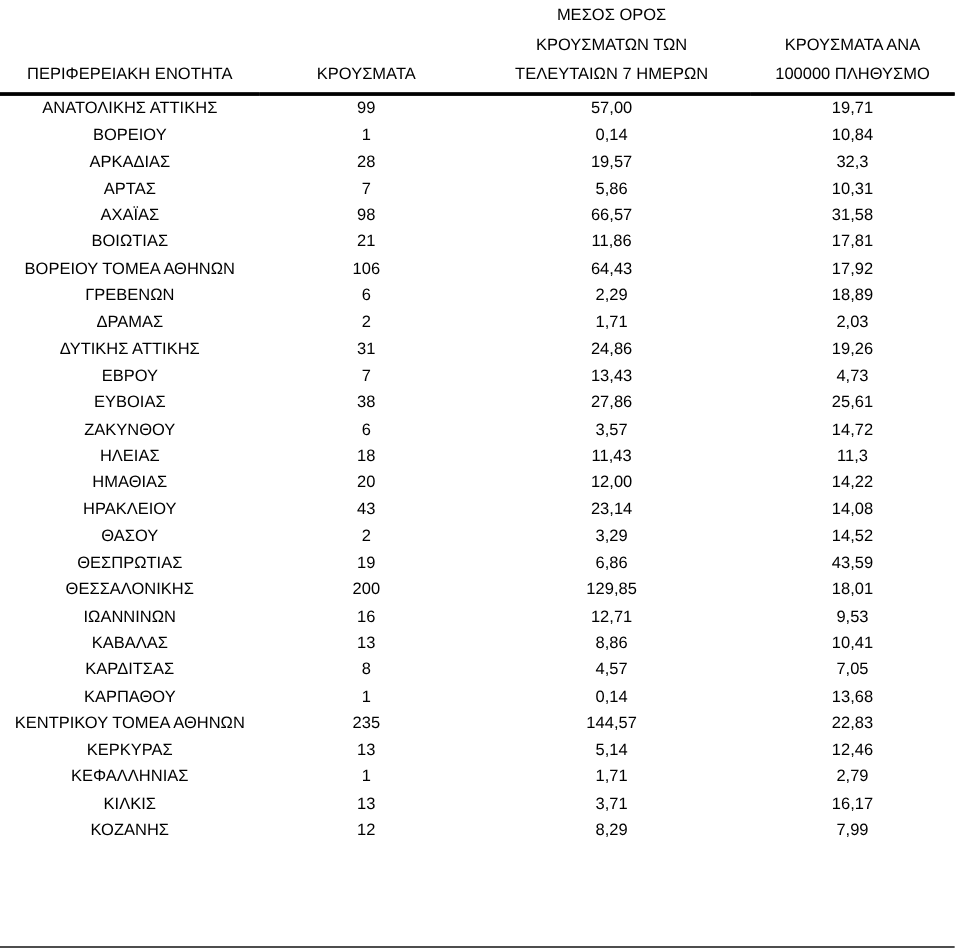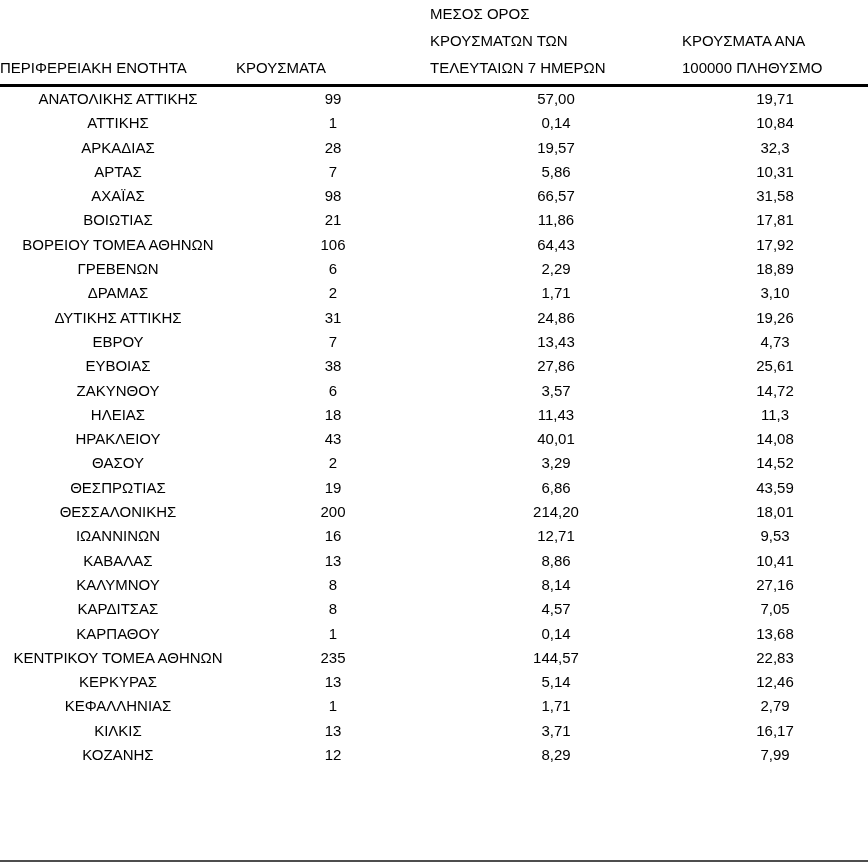--- a/index.html
+++ b/index.html
@@ -18,21 +18,21 @@
     font-family: "Liberation Sans", sans-serif;
     color: #000000;
   }
   table.data-table {
     border-collapse: collapse;
     table-layout: fixed;
     width: 868px;
   }
   thead th {
     vertical-align: bottom;
-    text-align: left;
+    text-align: center;
     font-weight: normal;
     font-size: 15px;
     line-height: 27px;
     white-space: pre-line;
     height: 78px;
     padding: 0 0 3px 0;
     border-bottom: 3px solid #000000;
   }
   tbody td {
     text-align: center;
@@ -75,21 +75,21 @@
         </tr>
     </thead>
     <tbody>
         <tr>
           <td>ΑΝΑΤΟΛΙΚΗΣ ΑΤΤΙΚΗΣ</td>
           <td>99</td>
           <td>57,00</td>
           <td>19,71</td>
         </tr>
         <tr>
-          <td>ΑΤΤΙΚΗΣ</td>
+          <td>ΒΟΡΕΙΟΥ</td>
           <td>1</td>
           <td>0,14</td>
           <td>10,84</td>
         </tr>
         <tr>
           <td>ΑΡΚΑΔΙΑΣ</td>
           <td>28</td>
           <td>19,57</td>
           <td>32,3</td>
         </tr>
@@ -120,21 +120,21 @@
         <tr>
           <td>ΓΡΕΒΕΝΩΝ</td>
           <td>6</td>
           <td>2,29</td>
           <td>18,89</td>
         </tr>
         <tr>
           <td>ΔΡΑΜΑΣ</td>
           <td>2</td>
           <td>1,71</td>
-          <td>3,10</td>
+          <td>2,03</td>
         </tr>
         <tr>
           <td>ΔΥΤΙΚΗΣ ΑΤΤΙΚΗΣ</td>
           <td>31</td>
           <td>24,86</td>
           <td>19,26</td>
         </tr>
         <tr>
           <td>ΕΒΡΟΥ</td>
           <td>7</td>
@@ -153,60 +153,60 @@
           <td>3,57</td>
           <td>14,72</td>
         </tr>
         <tr>
           <td>ΗΛΕΙΑΣ</td>
           <td>18</td>
           <td>11,43</td>
           <td>11,3</td>
         </tr>
         <tr>
+          <td>ΗΜΑΘΙΑΣ</td>
+          <td>20</td>
+          <td>12,00</td>
+          <td>14,22</td>
+        </tr>
+        <tr>
           <td>ΗΡΑΚΛΕΙΟΥ</td>
           <td>43</td>
-          <td>40,01</td>
+          <td>23,14</td>
           <td>14,08</td>
         </tr>
         <tr>
           <td>ΘΑΣΟΥ</td>
           <td>2</td>
           <td>3,29</td>
           <td>14,52</td>
         </tr>
         <tr>
           <td>ΘΕΣΠΡΩΤΙΑΣ</td>
           <td>19</td>
           <td>6,86</td>
           <td>43,59</td>
         </tr>
         <tr>
           <td>ΘΕΣΣΑΛΟΝΙΚΗΣ</td>
           <td>200</td>
-          <td>214,20</td>
+          <td>129,85</td>
           <td>18,01</td>
         </tr>
         <tr>
           <td>ΙΩΑΝΝΙΝΩΝ</td>
           <td>16</td>
           <td>12,71</td>
           <td>9,53</td>
         </tr>
         <tr>
           <td>ΚΑΒΑΛΑΣ</td>
           <td>13</td>
           <td>8,86</td>
           <td>10,41</td>
-        </tr>
-        <tr>
-          <td>ΚΑΛΥΜΝΟΥ</td>
-          <td>8</td>
-          <td>8,14</td>
-          <td>27,16</td>
         </tr>
         <tr>
           <td>ΚΑΡΔΙΤΣΑΣ</td>
           <td>8</td>
           <td>4,57</td>
           <td>7,05</td>
         </tr>
         <tr>
           <td>ΚΑΡΠΑΘΟΥ</td>
           <td>1</td>

